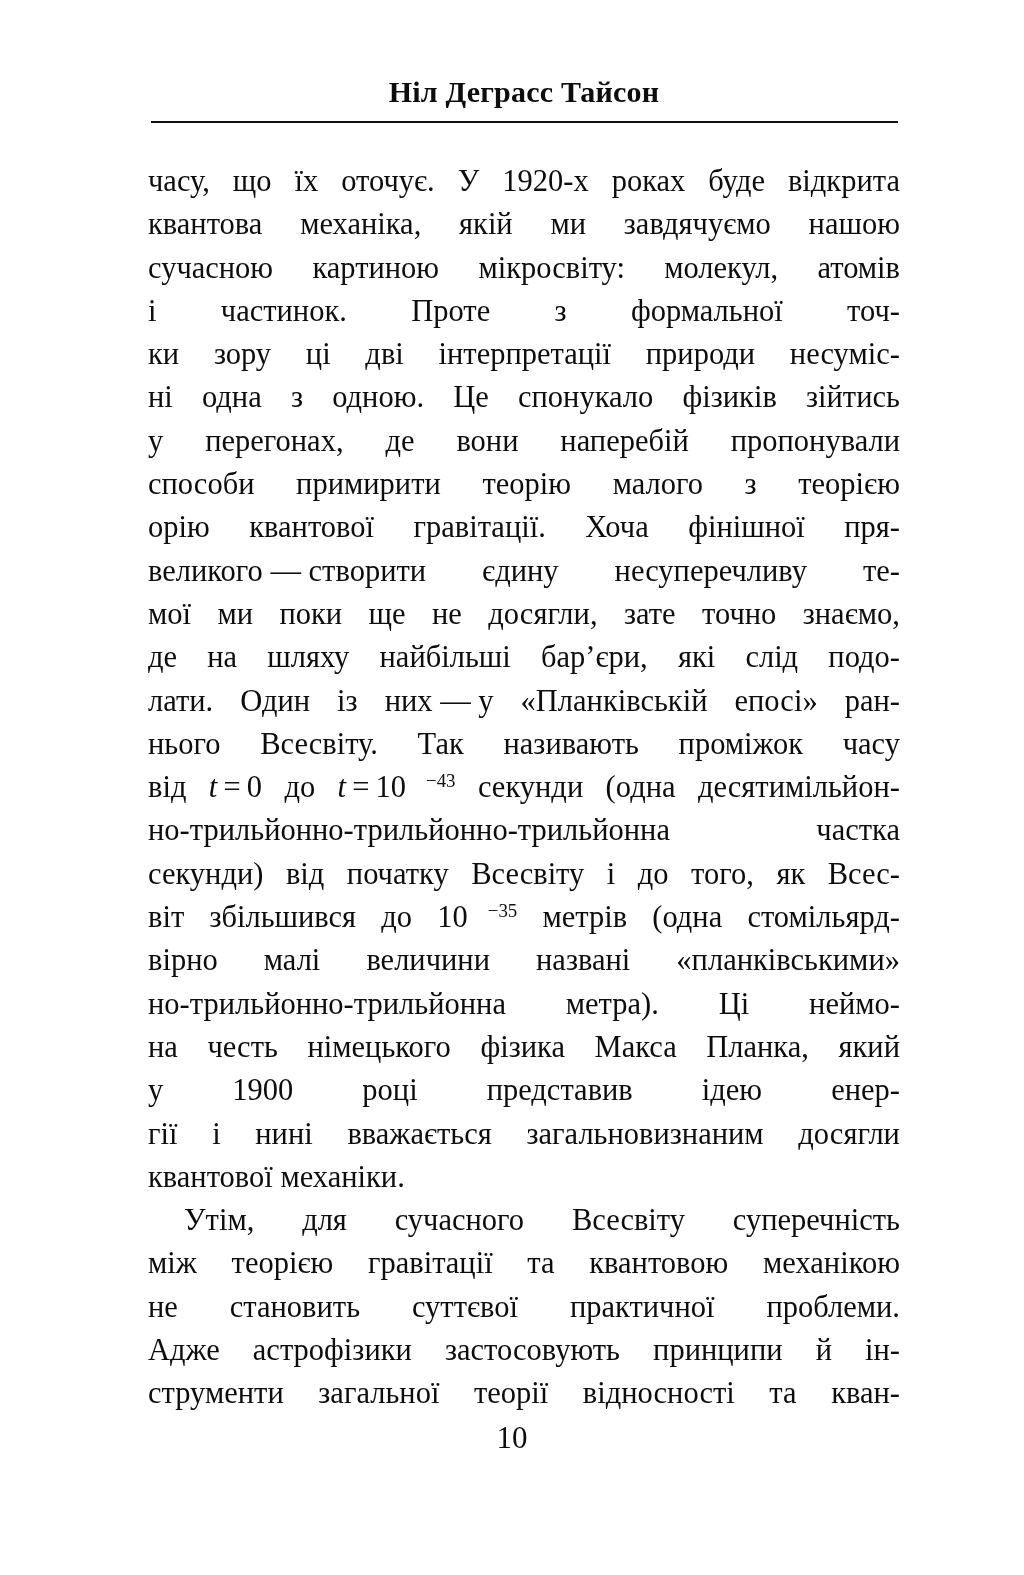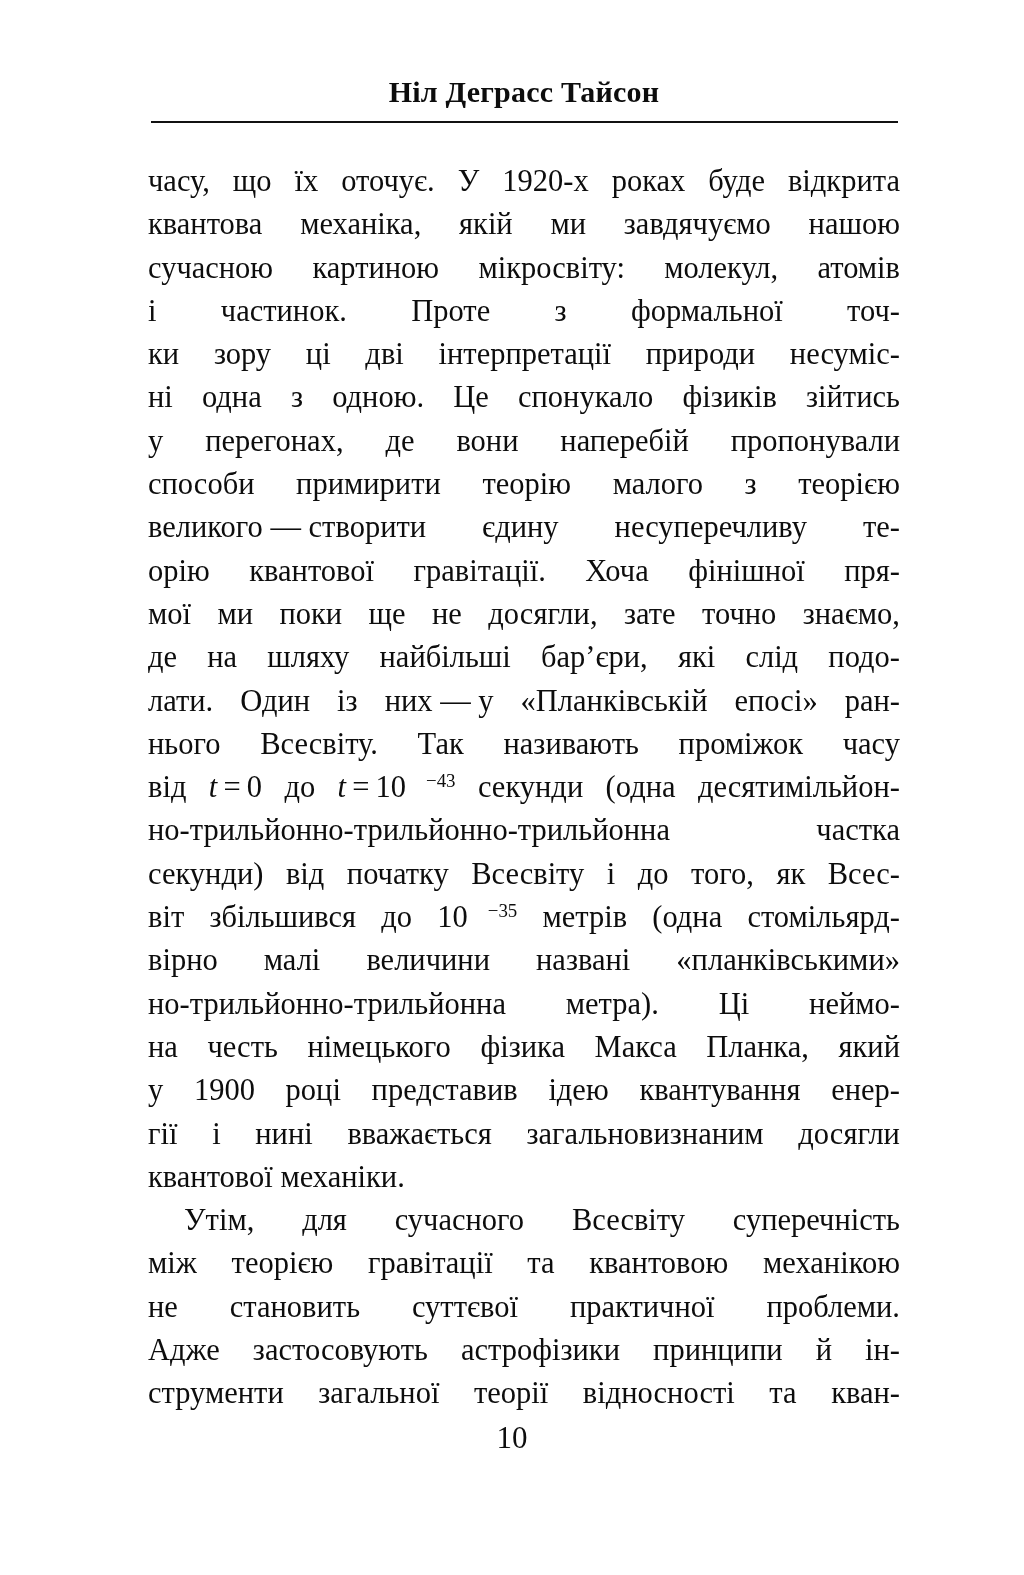--- a/index.html
+++ b/index.html
@@ -174,32 +174,32 @@
       </div>
       <div class="line just">
         <span>способи</span>
         <span>примирити</span>
         <span>теорію</span>
         <span>малого</span>
         <span>з</span>
         <span>теорією</span>
       </div>
       <div class="line just">
-        <span>великого — створити</span>
-        <span>єдину</span>
-        <span>несуперечливу</span>
-        <span>те-</span>
-      </div>
-      <div class="line just">
         <span>орію</span>
         <span>квантової</span>
         <span>гравітації.</span>
         <span>Хоча</span>
         <span>фінішної</span>
         <span>пря-</span>
+      </div>
+      <div class="line just">
+        <span>великого — створити</span>
+        <span>єдину</span>
+        <span>несуперечливу</span>
+        <span>те-</span>
       </div>
       <div class="line just">
         <span>мої</span>
         <span>ми</span>
         <span>поки</span>
         <span>ще</span>
         <span>не</span>
         <span>досягли,</span>
         <span>зате</span>
         <span>точно</span>
@@ -286,21 +286,20 @@
         <span>Макса</span>
         <span>Планка,</span>
         <span>який</span>
       </div>
       <div class="line just">
         <span>у</span>
         <span>1900</span>
         <span>році</span>
         <span>представив</span>
         <span>ідею</span>
-        <span>квантування</span>
         <span>енер-</span>
       </div>
       <div class="line just">
         <span>гії</span>
         <span>і</span>
         <span>нині</span>
         <span>вважається</span>
         <span>загальновизнаним</span>
         <span>досягли</span>
       </div>
@@ -322,22 +321,22 @@
       </div>
       <div class="line just">
         <span>не</span>
         <span>становить</span>
         <span>суттєвої</span>
         <span>практичної</span>
         <span>проблеми.</span>
       </div>
       <div class="line just">
         <span>Адже</span>
+        <span>астрофізики</span>
         <span>застосовують</span>
-        <span>астрофізики</span>
         <span>принципи</span>
         <span>й</span>
         <span>ін-</span>
       </div>
       <div class="line just">
         <span>струменти</span>
         <span>загальної</span>
         <span>теорії</span>
         <span>відносності</span>
         <span>та</span>

